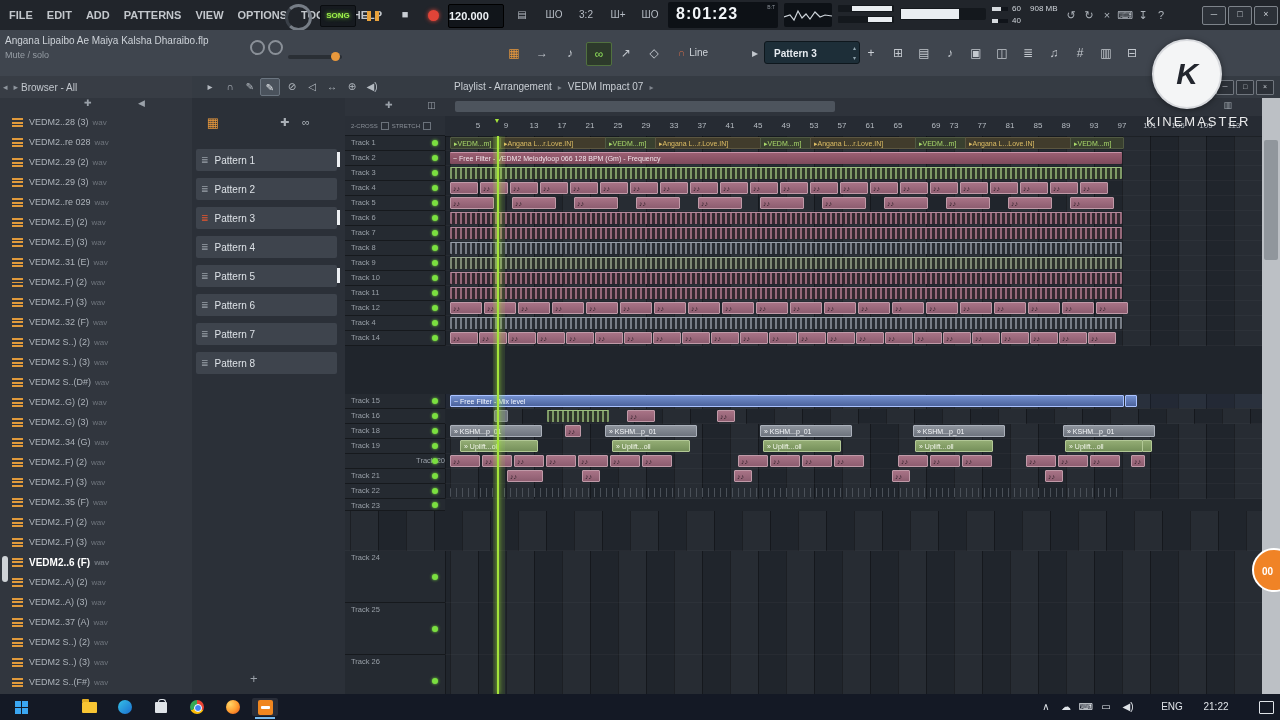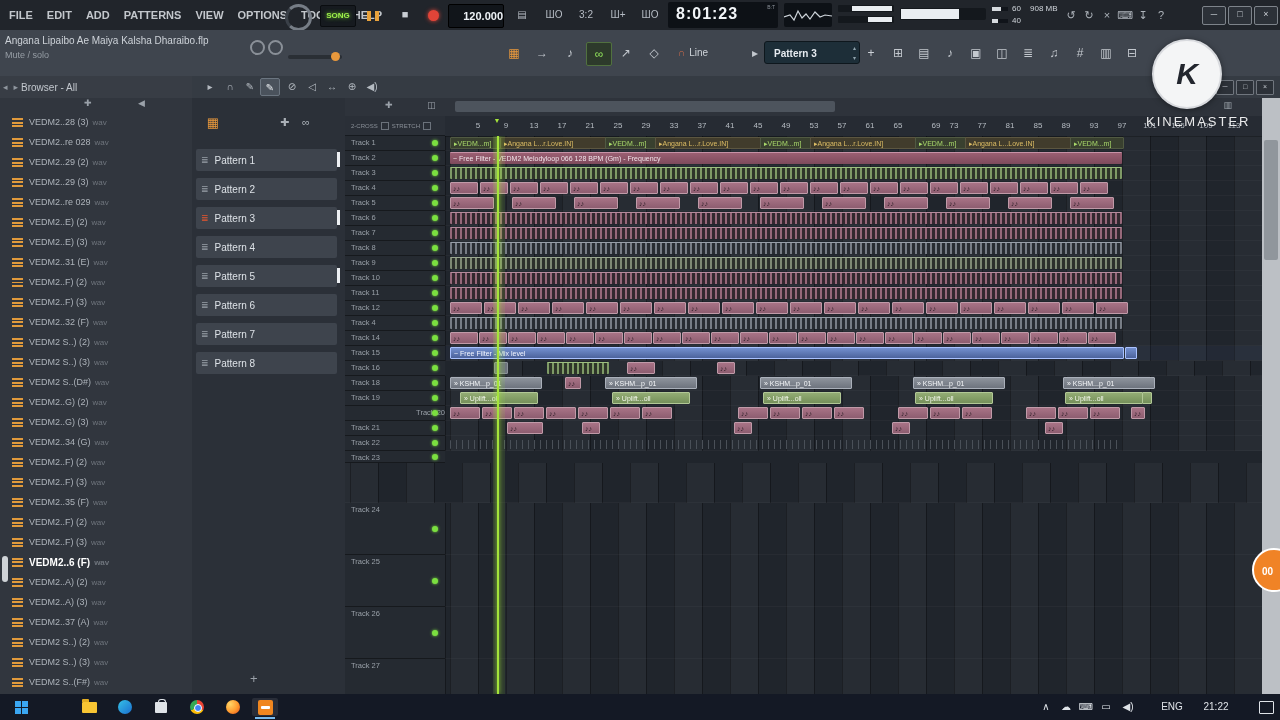--- a/index.html
+++ b/index.html
@@ -11,21 +11,21 @@
   #menu-items{position:absolute;left:2px;top:0;height:30px;display:flex;align-items:center}
   .mitem{padding:0 7px;font-size:11px;font-weight:bold;color:#c3c7cc}
   #knob-icon{left:285px;top:4px;width:21px;height:21px;border-radius:50%;border:3px solid #767d86;border-left-color:#3a4048}
   #song-btn{left:320px;top:5px;width:34px;height:20px;background:#161a1f;border:1px solid #0a0d10;border-radius:2px;
             color:#9ef04a;font-size:8px;font-weight:bold;text-align:center;line-height:20px;text-shadow:0 0 4px #7ddc35}
   .tbtn{top:5px;width:26px;height:20px;border-radius:2px;text-align:center;line-height:19px}
   #pause-btn{left:360px}#pause-btn i{display:inline-block;width:4px;height:10px;background:#e8a23c;margin:0 2px;vertical-align:middle}
   #stop-btn{left:392px;color:#c9ced4;font-size:11px}
   #rec-btn{left:420px}#rec-btn i{display:inline-block;width:11px;height:11px;border-radius:50%;background:#e04438;vertical-align:middle;box-shadow:0 0 4px #e04438}
   #tempo-box{left:448px;top:4px;width:54px;height:22px;background:#11151a;border:1px solid #000;border-radius:2px;
-             color:#eef2f6;font-size:11px;font-weight:bold;text-align:right;line-height:22px}
+             color:#eef2f6;font-size:11px;font-weight:bold;text-align:left;line-height:22px}
   .icoA{top:4px;width:28px;height:22px;color:#b6bcc4;font-size:10px;text-align:center;line-height:22px}
   #time-panel{left:668px;top:2px;width:110px;height:26px;background:#0d1116;border-radius:2px;color:#f2f5f8}
   #time-big{position:absolute;left:8px;top:3px;font-size:16px;font-weight:bold;letter-spacing:1px}
   #time-unit{position:absolute;right:3px;top:2px;font-size:5px;color:#8a9098}
   #osc{left:784px;top:3px;width:48px;height:24px;background:#0d1116;border-radius:2px}
   .mini-slider{left:838px;width:56px;height:7px;background:#14181d;border-radius:1px}
   .mini-fill{position:absolute;top:1px;height:5px;background:#e9edf1}
   #master-slider{left:900px;top:8px;width:86px;height:12px;background:#14181d;border-radius:2px}
   #master-fill{position:absolute;left:1px;top:1px;width:58px;height:10px;background:#e9edf1}
   #stats{left:992px;top:3px;width:70px;height:26px;font-size:8px;color:#cfd4da}
@@ -273,20 +273,23 @@
     <div id="pl-titlebar">
       <div class="abs icoT3" style="left:8px">▸</div>
       <div class="abs icoT3" style="left:28px">∩</div>
       <div class="abs icoT3" style="left:48px">✎</div>
       <div class="abs icoT3 active" style="left:68px">✎</div>
       <div class="abs icoT3" style="left:90px">⊘</div>
       <div class="abs icoT3" style="left:110px">◁</div>
       <div class="abs icoT3" style="left:130px">↔</div>
       <div class="abs icoT3" style="left:150px">⊕</div>
       <div class="abs icoT3" style="left:170px">◀)</div>
+      <div id="breadcrumb">
+        <span>Playlist - Arrangement</span><span class="sep">▸</span><span>VEDM Impact 07</span><span class="sep">▸</span>
+      </div>
       <div class="abs winbtn-sm" style="right:46px">─</div>
       <div class="abs winbtn-sm" style="right:26px">□</div>
       <div class="abs winbtn-sm" style="right:6px">×</div>
     </div>
   </div>
 
   <div id="main">
 
     <div id="browser">
       <div id="browser-tools">
@@ -712,21 +715,21 @@
                 <div class="clip np" style="left: 440px; width: 26px;"></div>
                 <div class="clip np" style="left: 469px; width: 26px;"></div>
                 <div class="clip np" style="left: 498px; width: 26px;"></div>
                 <div class="clip np" style="left: 527px; width: 26px;"></div>
                 <div class="clip np" style="left: 556px; width: 26px;"></div>
                 <div class="clip np" style="left: 585px; width: 26px;"></div>
                 <div class="clip np" style="left: 614px; width: 26px;"></div>
                 <div class="clip np" style="left: 643px; width: 26px;"></div>
               </div>
             </div>
-            <div class="trow sel" style="height: 15px;">
+            <div class="trow sel" style="height: 15px; margin-top: 48px;">
               <div class="tname"><span>Track 15</span><span class="led"></span></div>
               <div class="tclips">
                 <div class="clip ab" style="left: 5px; width: 672px;">
                   <span class="lbl">Free Filter - Mix level</span>
                 </div>
                 <div class="clip ab" style="left: 680px; width: 10px;"></div>
               </div>
             </div>
             <div class="trow" style="height: 15px; gap: 44px;">
               <div class="tname"><span>Track 16</span><span class="led"></span></div>

